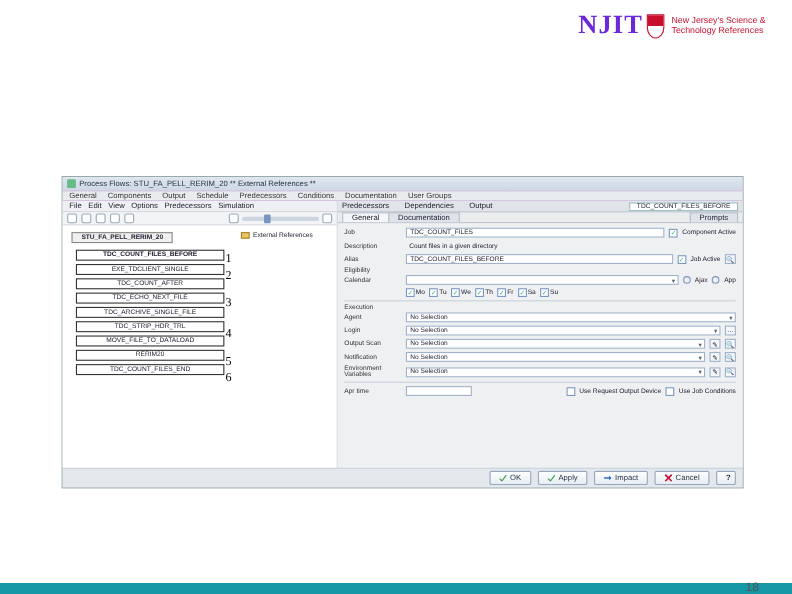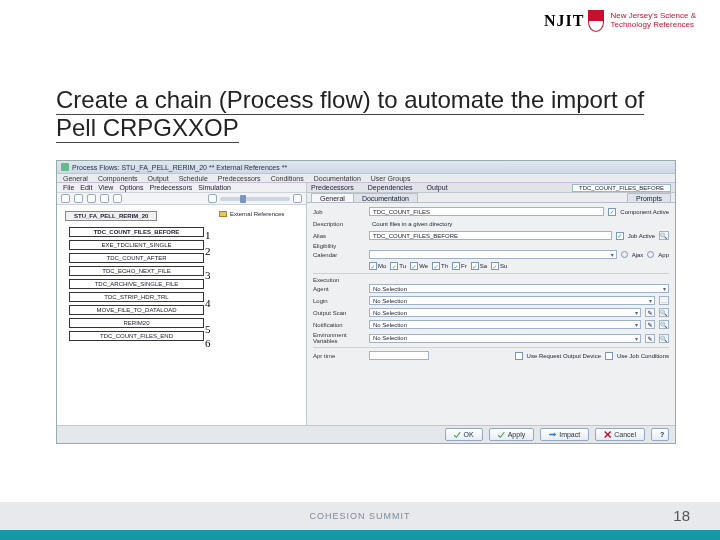--- a/index.html
+++ b/index.html
@@ -1,20 +1,20 @@
 <!DOCTYPE html>
 <html><head>
 <meta charset="utf-8">
 <style>
   * { box-sizing: border-box; margin: 0; padding: 0; }
   html, body { width: 720px; height: 540px; font-family: Arial, sans-serif; background: #fff; overflow: hidden; }
   .slide { position: relative; width: 720px; height: 540px; }
   .logo { position: absolute; top: 10px; right: 24px; display: flex; align-items: center; gap: 6px; }
   .logo-mark { display: flex; align-items: center; gap: 4px; }
-  .njit { font-family: "Times New Roman", serif; font-weight: bold; font-size: 16px; color: #000000; letter-spacing: 1px; }
+  .njit { font-family: "Times New Roman", serif; font-weight: bold; font-size: 24px; color: #6d28d9; letter-spacing: 1px; }
   .shield { width: 16px; height: 22px; background: linear-gradient(#c8102e 50%, #fff 50%); border: 1px solid #c8102e; border-radius: 0 0 8px 8px / 0 0 10px 10px; }
   .logo-sub { font-size: 8px; color: #c8102e; line-height: 1.1; }
   .title { position: absolute; top: 86px; left: 56px; right: 40px; font-size: 24px; color: #222; font-family: "Segoe UI", Arial, sans-serif; }
   .title-underline { border-bottom: 1px solid #444; padding-bottom: 1px; display: inline; }
   
   .app { position: absolute; top: 160px; left: 56px; width: 620px; height: 284px; border: 1px solid #9aa; background: #eef0f2; font-size: 7px; color: #223; }
   .titlebar { height: 12px; background: linear-gradient(#dfe6ef,#cfd8e5); display: flex; align-items: center; padding: 0 4px; gap: 3px; }
   .tb-icon { width: 8px; height: 8px; background: #6b8; border-radius: 1px; }
   .tb-title { flex: 1; font-size: 7px; color: #234; }
   .menubar { height: 10px; background: #e9ecef; display: flex; align-items: center; gap: 10px; padding: 0 6px; border-top: 1px solid #cbd; border-bottom: 1px solid #cbd; }
@@ -62,39 +62,36 @@
   .bbtn .ic { width: 7px; height: 7px; display: inline-block; }
   .ic-ok { background: #3a9e4a; clip-path: polygon(10% 55%, 0 65%, 40% 100%, 100% 20%, 90% 10%, 40% 78%); }
   .ic-apply { background: #3a9e4a; clip-path: polygon(10% 55%, 0 65%, 40% 100%, 100% 20%, 90% 10%, 40% 78%); }
   .ic-impact { background: #2f6fd0; clip-path: polygon(0 40%, 65% 40%, 65% 20%, 100% 50%, 65% 80%, 65% 60%, 0 60%); }
   .ic-cancel { background: #c8102e; clip-path: polygon(15% 0,50% 35%,85% 0,100% 15%,65% 50%,100% 85%,85% 100%,50% 65%,15% 100%,0 85%,35% 50%,0 15%); }
   .help { width: 13px; text-align: center; font-weight: bold; color: #234; }
   
   .footer-teal { position: absolute; left: 0; right: 0; bottom: 0; height: 10px; background: #1597a5; }
   .footer-gray { position: absolute; left: 0; right: 0; bottom: 10px; height: 28px; background: #e7e9ec; display: flex; align-items: center; justify-content: center; }
   .footer-label { font-size: 9px; color: #7c8a99; letter-spacing: 1px; }
-  .pagenum { position: absolute; right: 30px; bottom: 16px; font-size: 15px; color: #555; }
+  .pagenum { position: absolute; right: 30px; bottom: 0; font-size: 11px; color: #555; }
 </style>
 </head>
 <body>
 <div class="slide">
 
   <div class="logo">
     <div class="logo-mark">
       <span class="njit">NJIT</span>
       <span class="shield"></span>
     </div>
     <div class="logo-sub">
       <span>New Jersey's Science &amp;</span><br><span>Technology References</span>
     </div>
   </div>
 
-  <div class="title">
-    <span class="title-underline"><span>Create a chain (Process flow) to automate the</span> <span>import of Pell CRPGXXOP</span></span>
-  </div>
 
   <div class="app">
     <div class="titlebar">
       <span class="tb-icon"></span>
       <span class="tb-title">Process Flows: STU_FA_PELL_RERIM_20 ** External References **</span>
     </div>
     <div class="menubar">
       <span>General</span>
       <span>Components</span>
       <span>Output</span>
@@ -289,18 +286,15 @@
           <span>Impact</span>
         </div>
       <div class="bbtn">
           <span class="ic ic-cancel"></span>
           <span>Cancel</span>
         </div>
       <div class="bbtn help">?</div>
     </div>
   </div>
 
-  <div class="footer-gray">
-    <span class="footer-label">COHESION SUMMIT</span>
-  </div>
   <div class="footer-teal"></div>
   <span class="pagenum">18</span>
 </div>
 
 </body></html>

